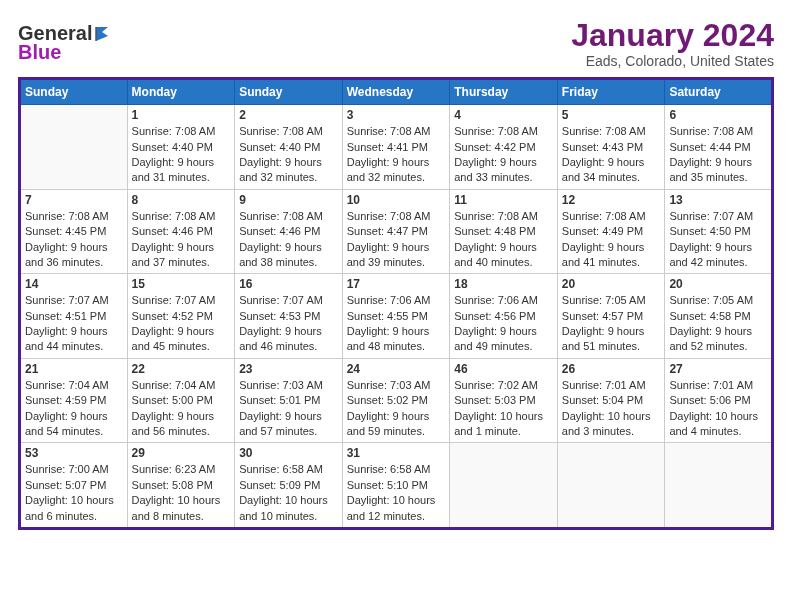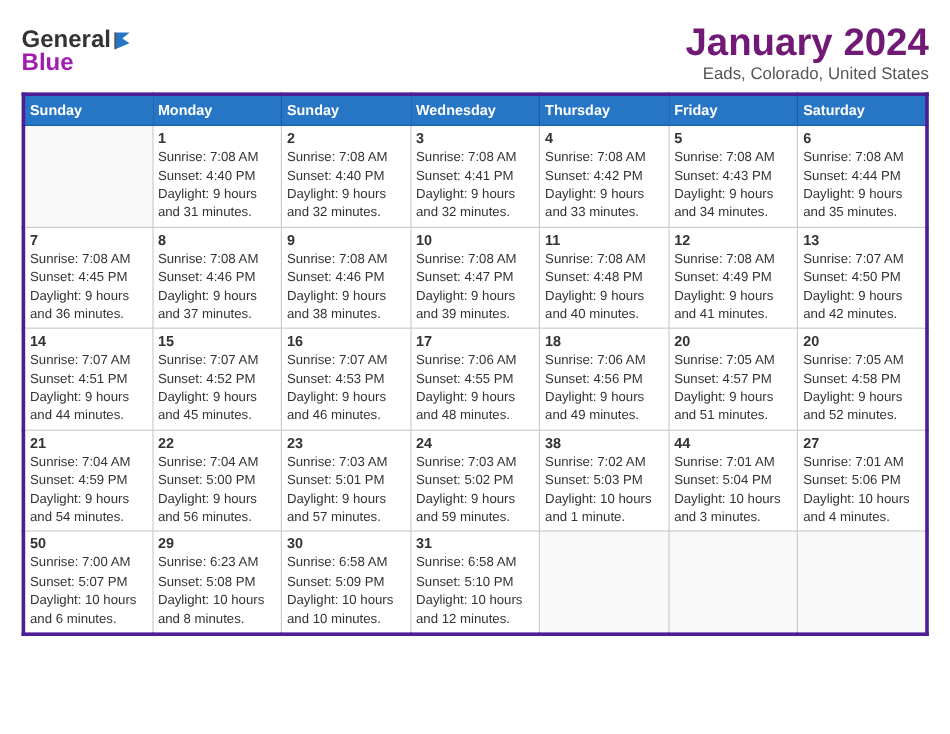--- a/index.html
+++ b/index.html
@@ -288,44 +288,44 @@
 and 57 minutes.</div>
           </td>
           <td>
             <span class="day-num">24</span>
             <div class="day-info" style="white-space: pre-line;">Sunrise: 7:03 AM
 Sunset: 5:02 PM
 Daylight: 9 hours
 and 59 minutes.</div>
           </td>
           <td>
-            <span class="day-num">38</span>
+            <span class="day-num">46</span>
             <div class="day-info" style="white-space: pre-line;">Sunrise: 7:02 AM
 Sunset: 5:03 PM
 Daylight: 10 hours
 and 1 minute.</div>
           </td>
           <td>
-            <span class="day-num">44</span>
+            <span class="day-num">26</span>
             <div class="day-info" style="white-space: pre-line;">Sunrise: 7:01 AM
 Sunset: 5:04 PM
 Daylight: 10 hours
 and 3 minutes.</div>
           </td>
           <td>
             <span class="day-num">27</span>
             <div class="day-info" style="white-space: pre-line;">Sunrise: 7:01 AM
 Sunset: 5:06 PM
 Daylight: 10 hours
 and 4 minutes.</div>
           </td>
         </tr>
         <tr>
           <td>
-            <span class="day-num">50</span>
+            <span class="day-num">53</span>
             <div class="day-info" style="white-space: pre-line;">Sunrise: 7:00 AM
 Sunset: 5:07 PM
 Daylight: 10 hours
 and 6 minutes.</div>
           </td>
           <td>
             <span class="day-num">29</span>
             <div class="day-info" style="white-space: pre-line;">Sunrise: 6:23 AM
 Sunset: 5:08 PM
 Daylight: 10 hours

